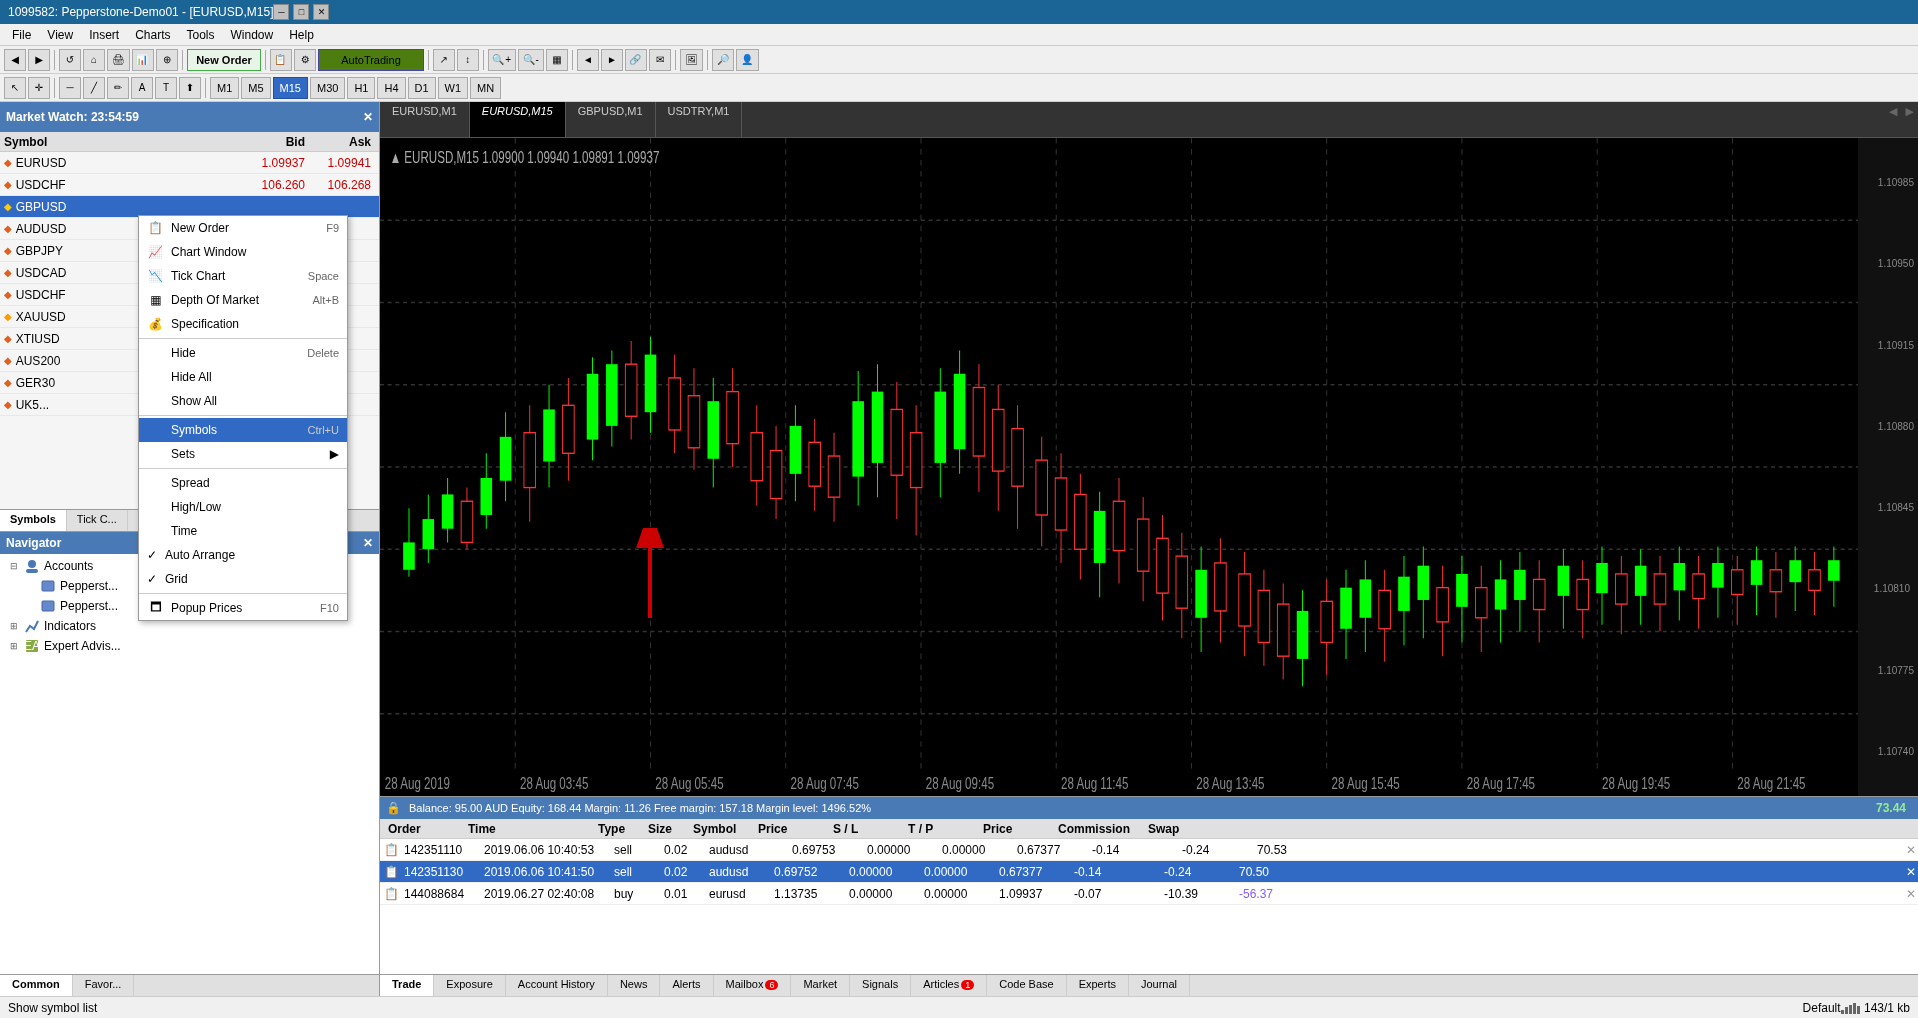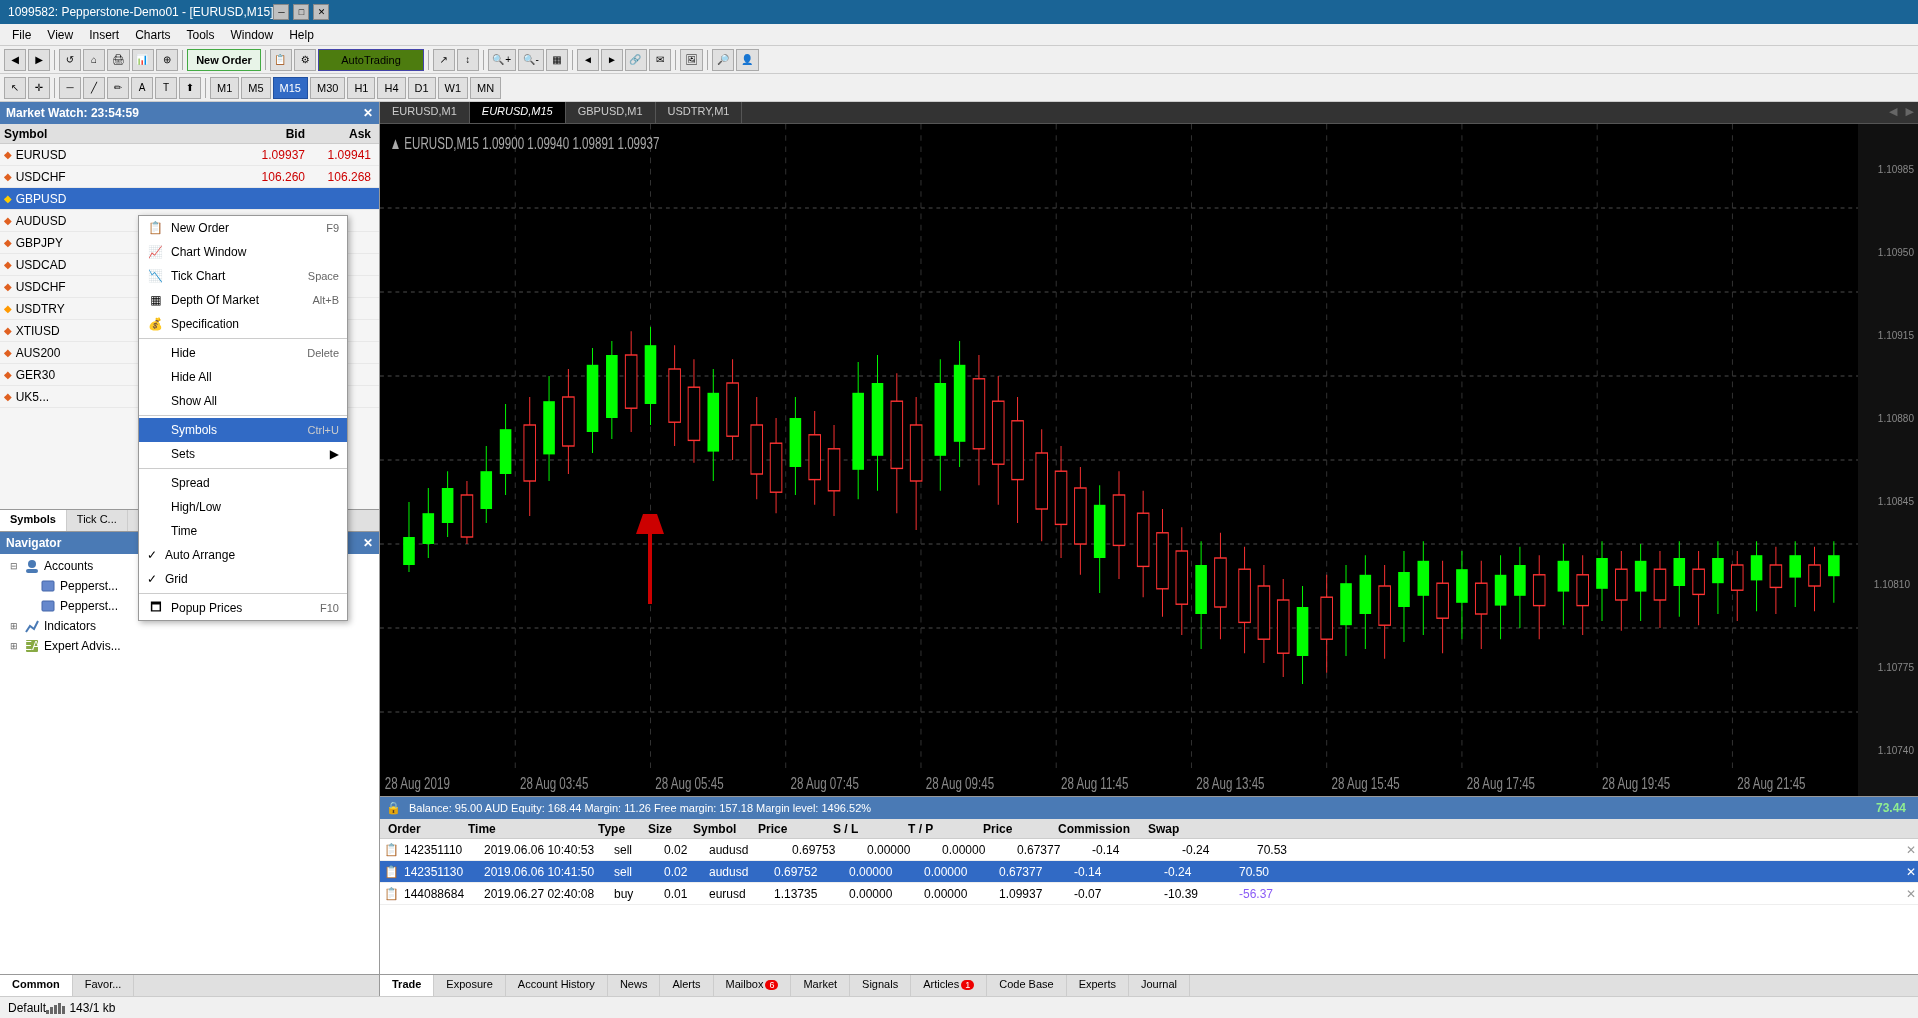--- a/index.html
+++ b/index.html
@@ -25,21 +25,21 @@
     .timeframe-btn.active { background: #316ac5; color: white; border-color: #2050a0; }
 
     
     #main { display: flex; flex: 1; overflow: hidden; }
 
     
     #left-panel { width: 380px; display: flex; flex-direction: column; border-right: 1px solid #999; background: #f5f5f5; }
 
     
     #market-watch { display: flex; flex-direction: column; height: 430px; border-bottom: 1px solid #999; }
-    #market-watch-header { background: #4a7ab5; color: white; height: 22px; display: flex; align-items: center; padding: 0 6px; font-weight: bold; font-size: 11px; }
+    #market-watch-header { background: #4a7ab5; color: white; height: 30px; display: flex; align-items: center; padding: 0 6px; font-weight: bold; font-size: 11px; }
     #market-watch-header .close-btn { margin-left: auto; cursor: pointer; }
     #market-watch-cols { display: flex; background: #e0e0e0; border-bottom: 1px solid #ccc; height: 20px; align-items: center; padding: 0 4px; }
     #market-watch-cols .col-symbol { flex: 1; font-weight: bold; }
     #market-watch-cols .col-bid { width: 90px; text-align: right; font-weight: bold; }
     #market-watch-cols .col-ask { width: 70px; text-align: right; font-weight: bold; padding-right: 4px; }
     .market-row { display: flex; align-items: center; height: 22px; padding: 0 4px; border-bottom: 1px solid #e8e8e8; cursor: pointer; }
     .market-row.selected { background: #316ac5; color: white; }
     .market-row .diamond { color: #e06020; margin-right: 4px; font-size: 10px; }
     .market-row.selected .diamond { color: #ffcc00; }
     .market-row .sym-name { flex: 1; }
@@ -71,21 +71,21 @@
     .nav-item { display: flex; align-items: center; height: 20px; padding-left: 8px; cursor: pointer; }
     .nav-item .expand { width: 12px; margin-right: 2px; font-size: 9px; color: #666; }
     .nav-item .nav-label { font-size: 12px; }
     .nav-child { padding-left: 24px; }
     #navigator-tabs { display: flex; border-top: 1px solid #999; height: 22px; background: #e0e0e0; }
     .nav-tab { padding: 3px 12px; cursor: pointer; border-right: 1px solid #ccc; font-size: 11px; }
     .nav-tab.active { background: white; font-weight: bold; }
 
     
     #chart-area { flex: 1; display: flex; flex-direction: column; background: #000; }
-    #chart-tabs { display: flex; background: #333; height: 22px; border-bottom: 1px solid #555; }
+    #chart-tabs { display: flex; background: #333; height: 36px; border-bottom: 1px solid #555; }
     .chart-tab { padding: 3px 12px; cursor: pointer; color: #ccc; font-size: 11px; border-right: 1px solid #555; }
     .chart-tab.active { background: #000; color: white; font-style: italic; }
     #chart-container { flex: 1; position: relative; overflow: hidden; background: #000; }
 
     
     #terminal { height: 200px; border-top: 1px solid #999; background: #f5f5f5; display: flex; flex-direction: column; }
     #terminal-header { background: #4a7ab5; color: white; height: 22px; display: flex; align-items: center; padding: 0 6px; font-weight: bold; font-size: 11px; }
     #terminal-header .balance-info { font-size: 11px; font-weight: normal; flex: 1; padding-left: 8px; }
     #terminal-header .profit-val { margin-left: auto; color: #90ee90; font-weight: bold; padding-right: 6px; }
     #terminal-cols { display: flex; background: #e0e0e0; border-bottom: 1px solid #ccc; height: 20px; align-items: center; padding: 0 4px; font-weight: bold; }
@@ -237,21 +237,21 @@
           <span class="sym-ask"></span>
         </div>
         <div class="market-row">
           <span class="diamond">◆</span>
           <span class="sym-name">USDCHF</span>
           <span class="sym-bid"></span>
           <span class="sym-ask"></span>
         </div>
         <div class="market-row">
           <span class="diamond" style="color:#f90;">◆</span>
-          <span class="sym-name">USDTRY</span>
+          <span class="sym-name">XAUUSD</span>
           <span class="sym-bid"></span>
           <span class="sym-ask"></span>
         </div>
         <div class="market-row">
           <span class="diamond">◆</span>
           <span class="sym-name">XTIUSD</span>
           <span class="sym-bid"></span>
           <span class="sym-ask"></span>
         </div>
         <div class="market-row">
@@ -788,20 +788,21 @@
         <div class="term-tab">Articles<span class="badge">1</span></div>
         <div class="term-tab">Code Base</div>
         <div class="term-tab">Experts</div>
         <div class="term-tab">Journal</div>
       </div>
     </div>
   </div>
 </div>
 
 <div id="statusbar">
+  <span class="status-left">Show symbol list</span>
   <div class="status-right">
     <span>Default</span>
     <span>
       
       <svg width="20" height="12" style="vertical-align:middle;">
         <rect x="0" y="8" width="3" height="4" fill="#666"></rect>
         <rect x="4" y="5" width="3" height="7" fill="#666"></rect>
         <rect x="8" y="3" width="3" height="9" fill="#666"></rect>
         <rect x="12" y="1" width="3" height="11" fill="#666"></rect>
         <rect x="16" y="4" width="3" height="8" fill="#666"></rect>

